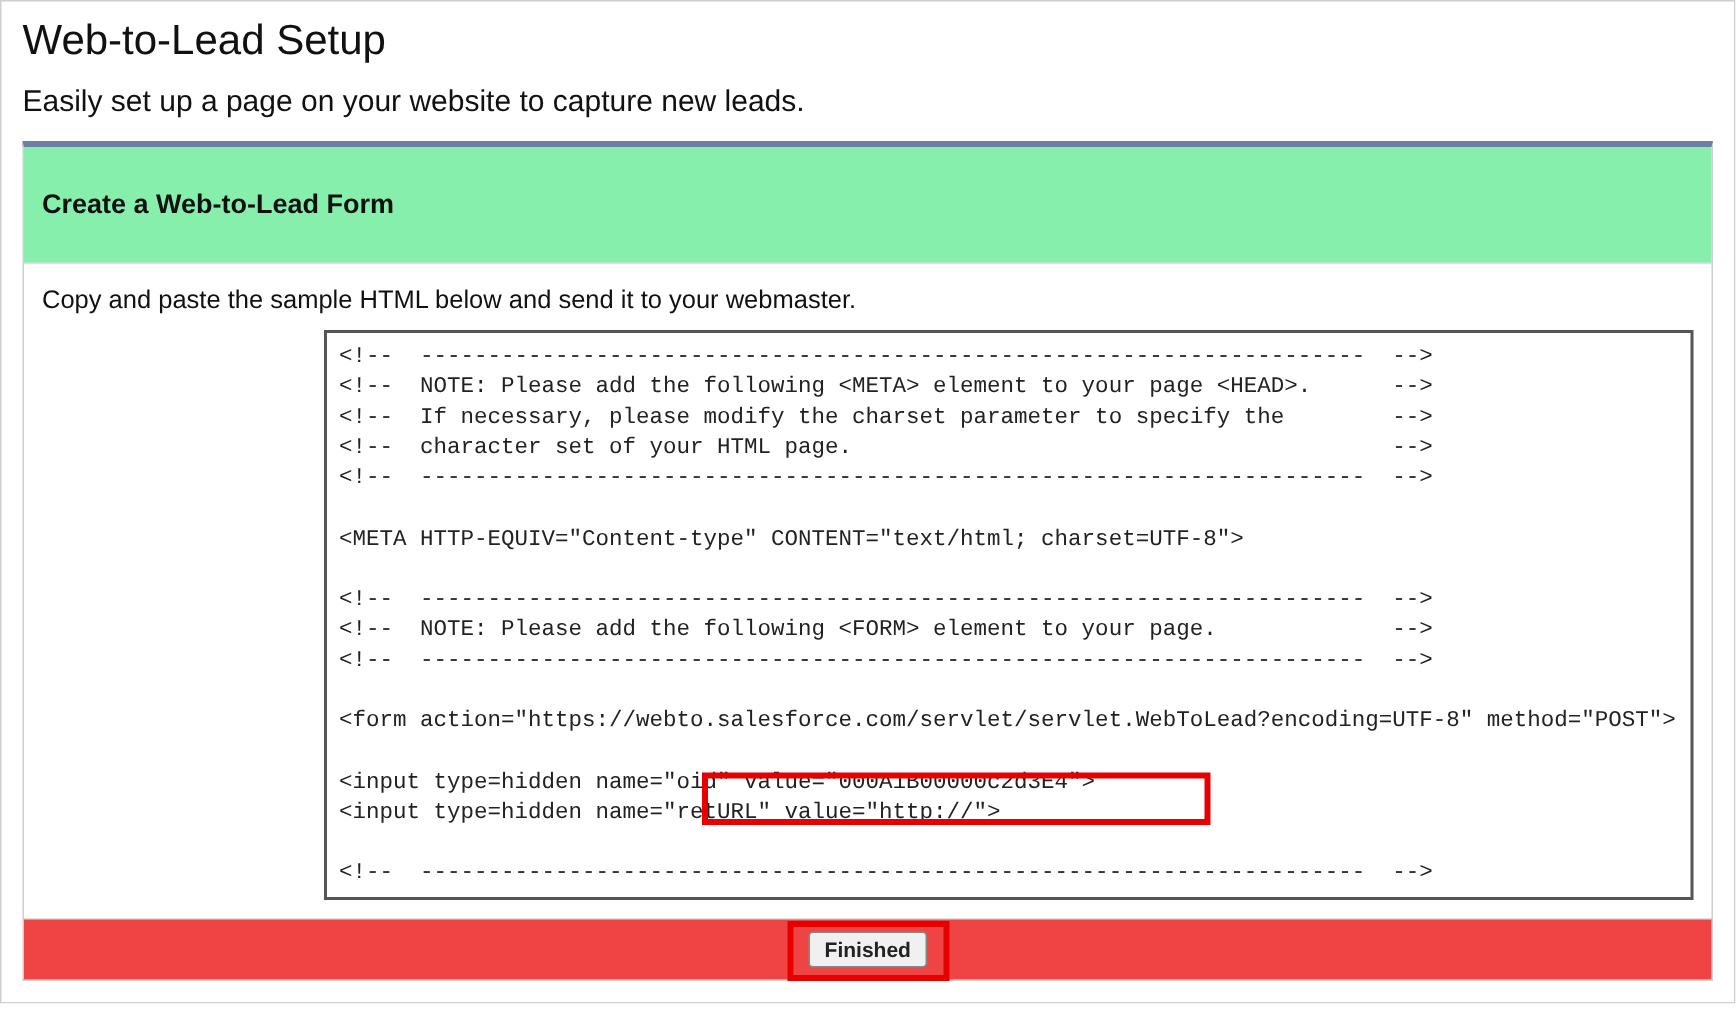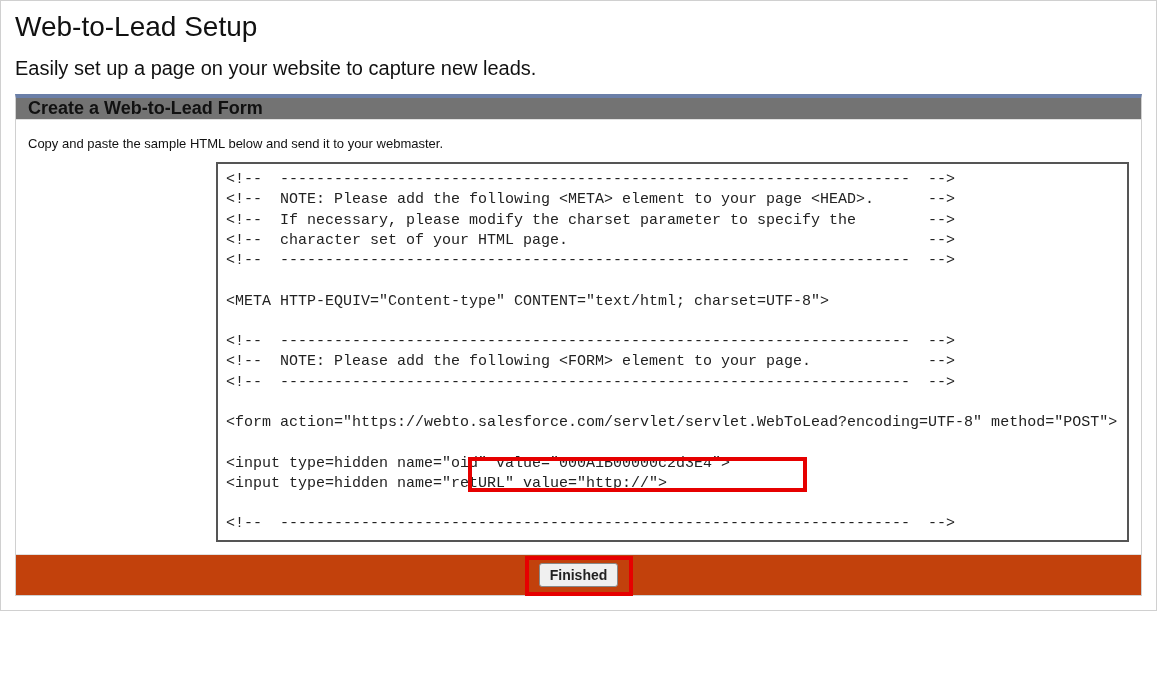--- a/index.html
+++ b/index.html
@@ -31,34 +31,34 @@
       font-weight: 400;
     }
     .panel {
       margin: 0 14px 14px 14px;
       border-top: 4px solid #6b7fa8;
       border-left: 1px solid #d0d0d0;
       border-right: 1px solid #d0d0d0;
       border-bottom: 1px solid #d0d0d0;
     }
     .panel-header {
-      background: #737373;
-      padding: 0 12px;
+      background: #86efac;
+      padding: 28px 12px;
       border-bottom: 1px solid #e0e0e0;
     }
     .panel-title {
       font-size: 18px;
       font-weight: 700;
       color: #111;
     }
     .panel-instruction {
       padding: 14px 12px 10px 12px;
     }
     .instruction-text {
-      font-size: 13px;
+      font-size: 17px;
       color: #111;
     }
     .code-wrapper {
       position: relative;
       margin: 0 12px 0 200px;
       height: 380px;
     }
     .code-box {
       width: 100%;
       height: 100%;
@@ -72,21 +72,21 @@
       white-space: pre;
       overflow: hidden;
       resize: none;
     }
     .highlight-code {
       position: absolute;
       border: 4px solid #e60000;
       pointer-events: none;
     }
     .footer-bar {
-      background: #c2410c;
+      background: #ef4444;
       border-top: 1px solid #e0e0e0;
       padding: 8px 0;
       text-align: center;
       margin-top: 12px;
       position: relative;
       text-decoration: underline;
     }
     .finished-btn {
       font-family: Arial, sans-serif;
       font-size: 14px;

